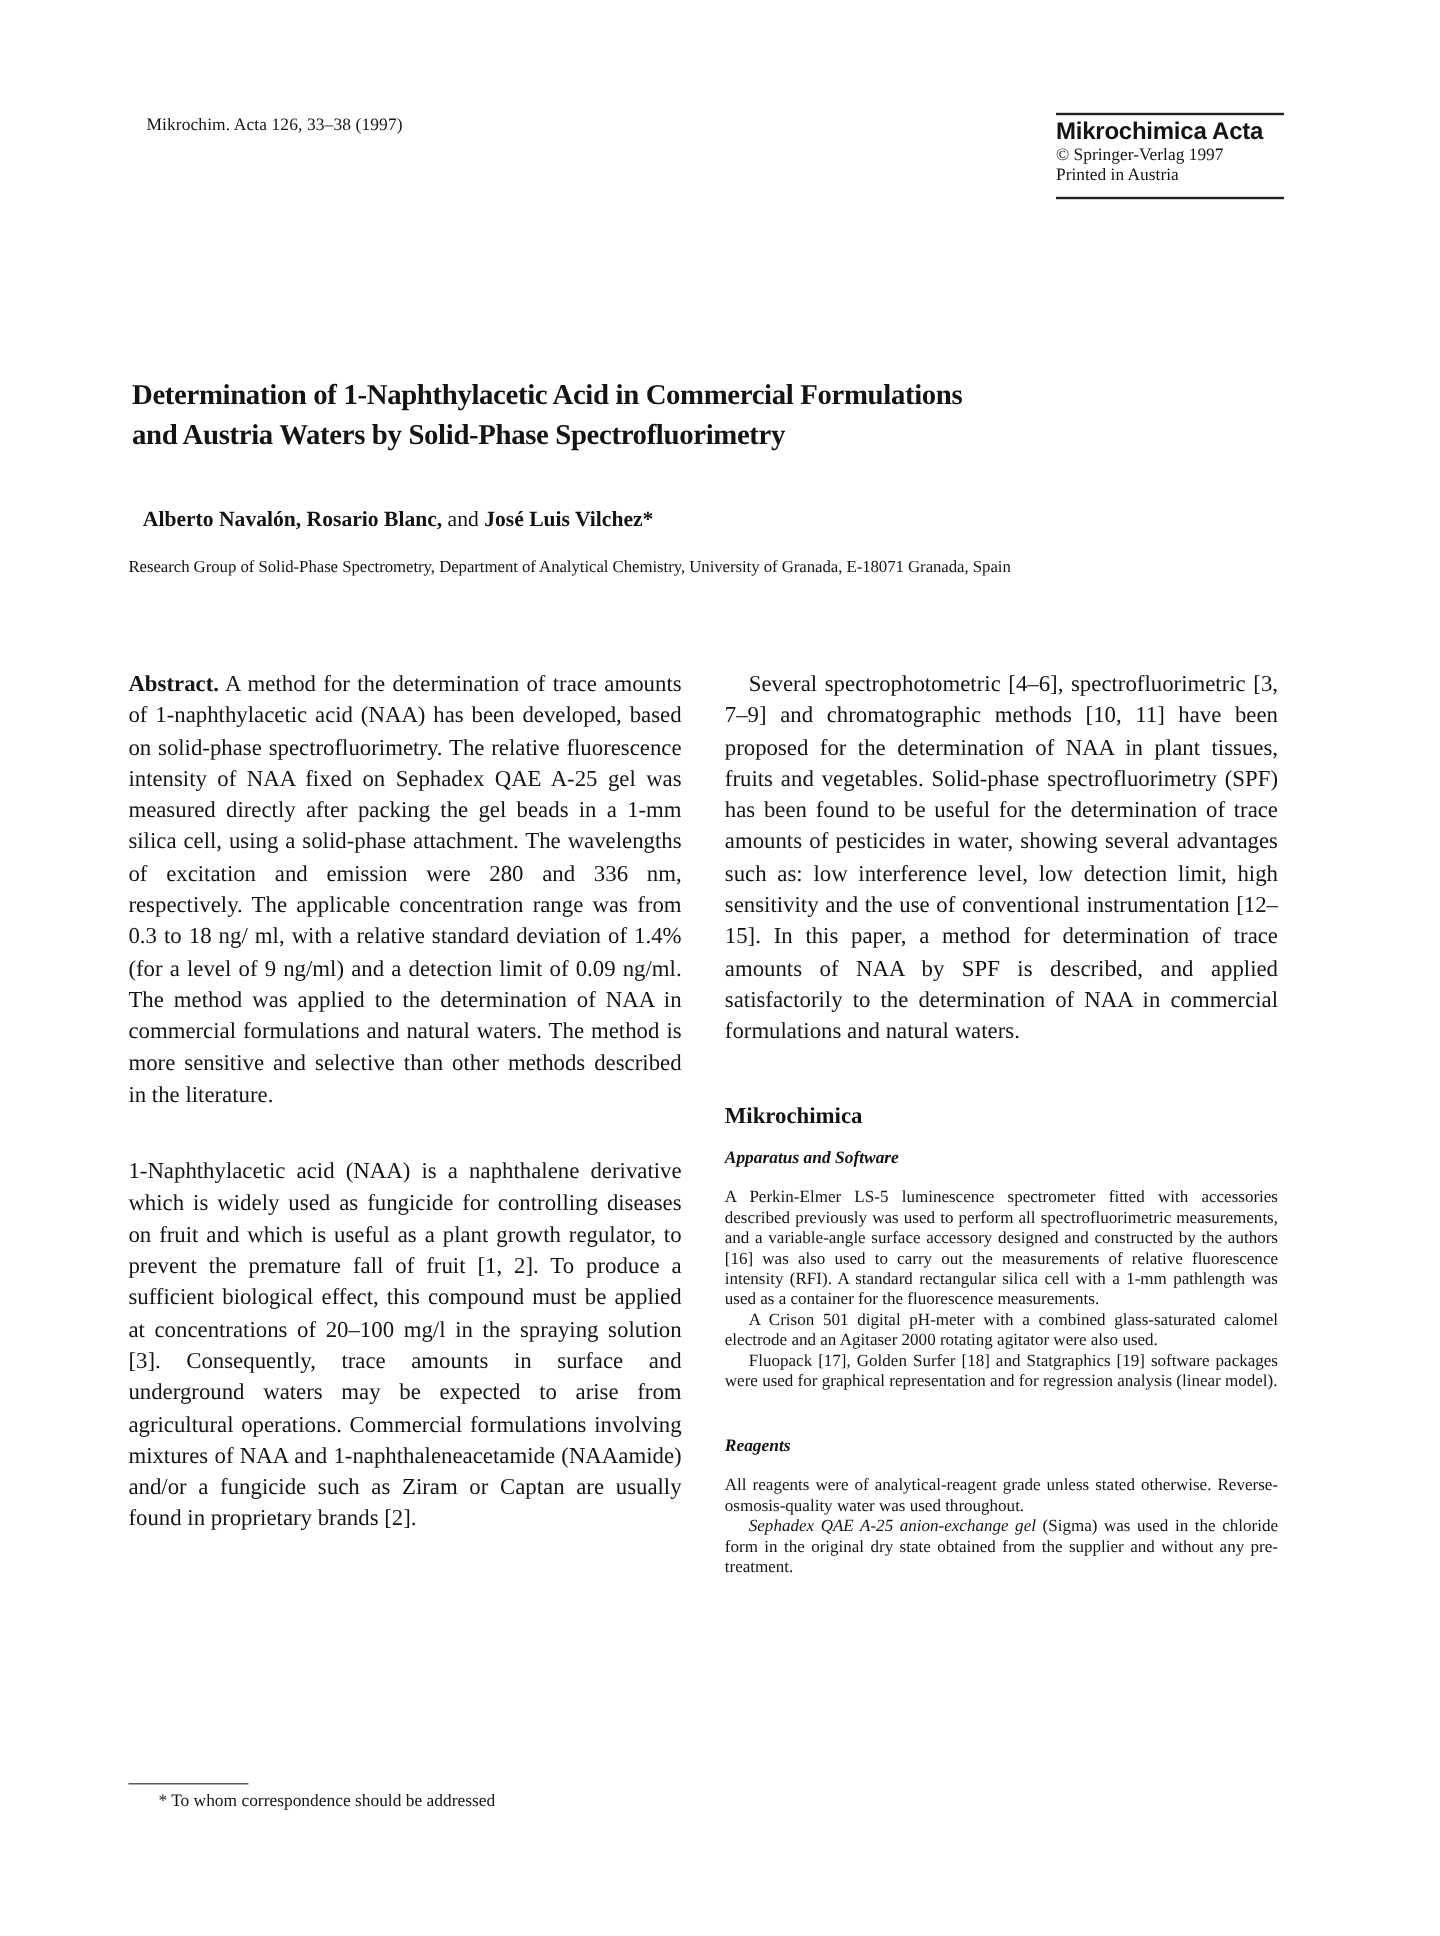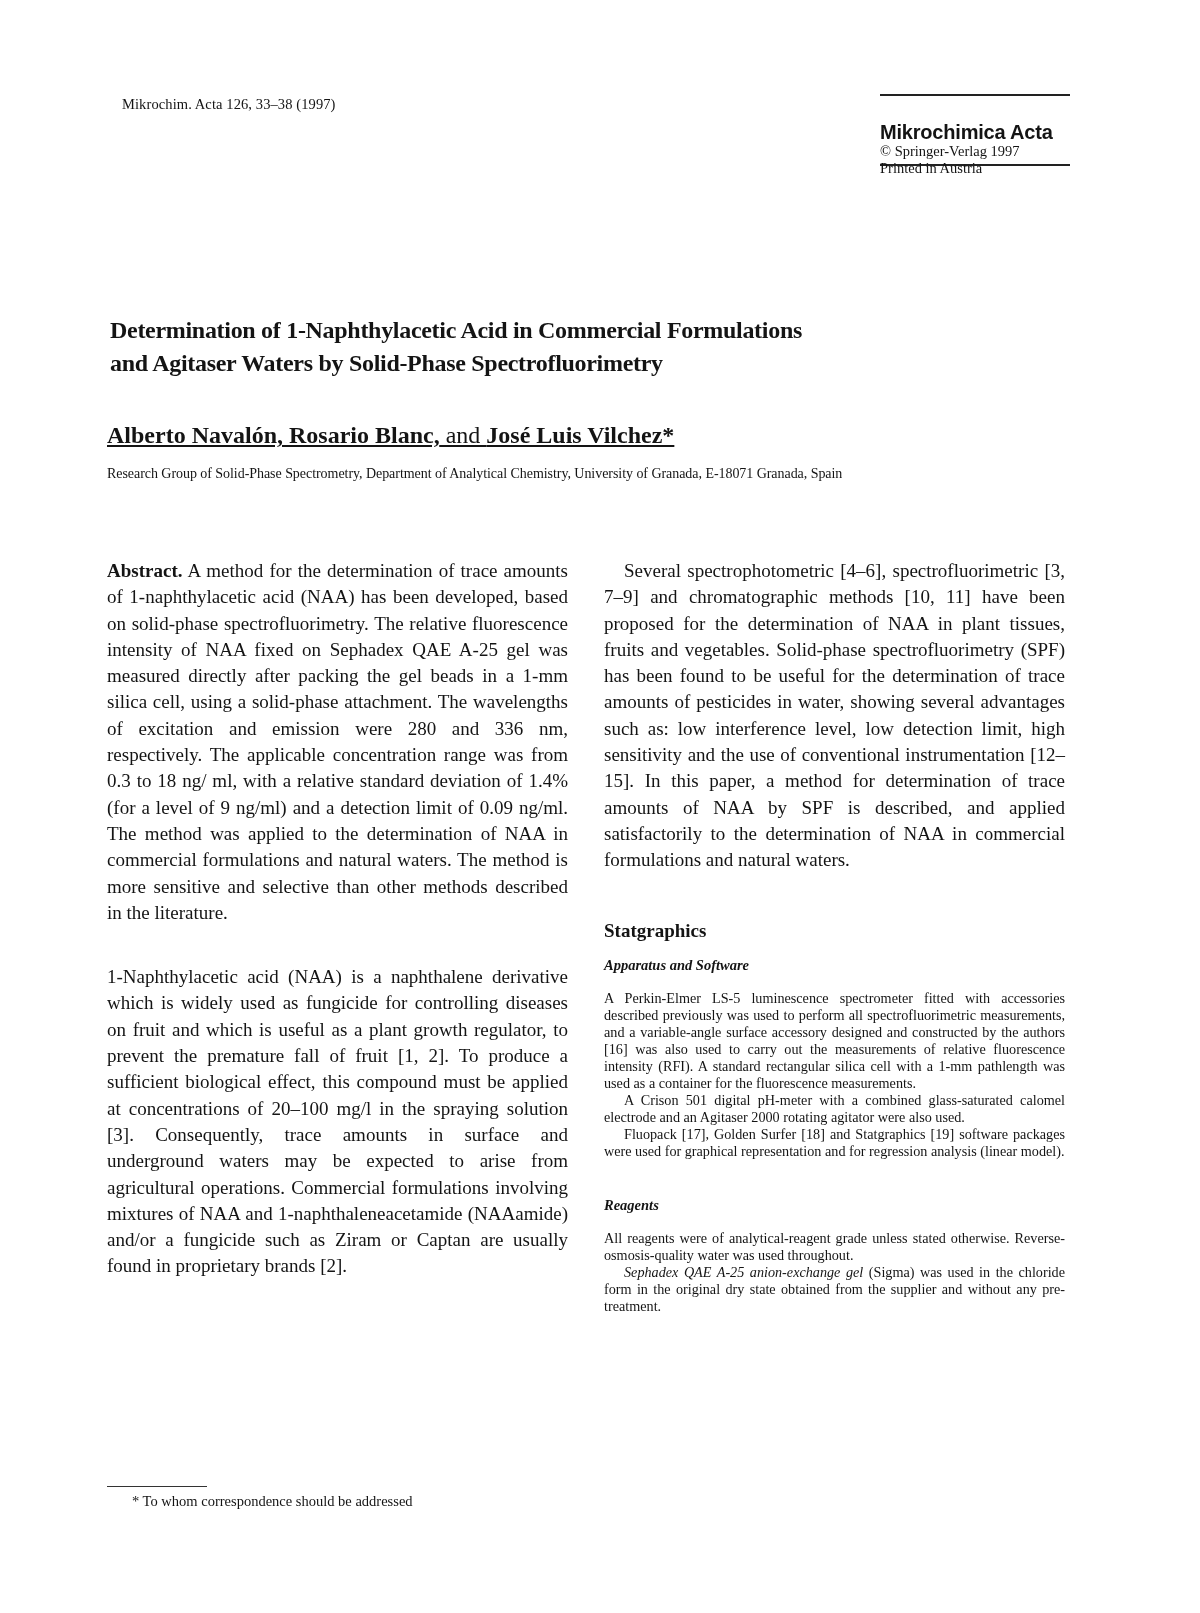--- a/index.html
+++ b/index.html
@@ -20,21 +20,21 @@
     
     .citation {
       left: 122px; top: 96px;
       font-size: 14.5px;
       letter-spacing: 0.1px;
     }
     .journal-box {
       left: 880px; top: 94px; width: 190px;
       border-top: 2px solid #222;
       border-bottom: 2px solid #222;
-      padding: 22px 0 6px 0;
+      padding: 0 0 6px 0;
       height: 72px;
       box-sizing: border-box;
     }
     .journal-box .jname {
       font-family: "Liberation Sans", "DejaVu Sans", sans-serif;
       font-weight: bold;
       font-size: 20px;
       line-height: 22px;
       margin-top: 3px;
       letter-spacing: -0.2px;
@@ -46,24 +46,23 @@
 
     
     .title {
       left: 110px; top: 314px; width: 980px;
       font-weight: bold;
       font-size: 24px;
       line-height: 33px;
       letter-spacing: -0.3px;
     }
     .authors {
-      left: 107px; top: 422px;
-      font-size: 24px;
+      left: 119px; top: 422px;
+      font-size: 18px;
       font-weight: bold;
-      text-decoration: underline;
     }
     .authors .and { font-weight: normal; }
     .affiliation {
       left: 107px; top: 466px;
       font-size: 14px;
       letter-spacing: -0.05px;
     }
 
     
     .col-left  { left: 107px; top: 558px; width: 461px; }
@@ -121,38 +120,38 @@
 <div class="abs citation">Mikrochim. Acta 126, 33–38 (1997)</div>
 
 <div class="abs journal-box">
   <div class="jname">Mikrochimica Acta</div>
   <div class="jline">© Springer-Verlag 1997</div>
   <div class="jline">Printed in Austria</div>
 </div>
 
 <div class="abs title">
   <div>Determination of 1-Naphthylacetic Acid in Commercial Formulations</div>
-  <div>and Agitaser Waters by Solid-Phase Spectrofluorimetry</div>
+  <div>and Austria Waters by Solid-Phase Spectrofluorimetry</div>
 </div>
 
 <div class="abs authors"><span>Alberto Navalón, Rosario Blanc,</span><span class="and"> and </span><span>José Luis Vilchez*</span></div>
 
 <div class="abs affiliation">Research Group of Solid-Phase Spectrometry, Department of Analytical Chemistry, University of Granada, E-18071 Granada, Spain</div>
 
 <div class="abs col-left">
   <p class="big"><span class="lead-bold">Abstract.</span><span> A method for the determination of trace amounts of 1-naphthylacetic acid (NAA) has been developed, based on solid-phase spectrofluorimetry. The relative fluorescence intensity of NAA fixed on Sephadex QAE A-25 gel was measured directly after packing the gel beads in a 1-mm silica cell, using a solid-phase attachment. The wavelengths of excitation and emission were 280 and 336 nm, respectively. The applicable concentration range was from 0.3 to 18 ng/ ml, with a relative standard deviation of 1.4% (for a level of 9 ng/ml) and a detection limit of 0.09 ng/ml. The method was applied to the determination of NAA in commercial formulations and natural waters. The method is more sensitive and selective than other methods described in the literature.</span></p>
 
 
   <p class="big" style="margin-top:38px;">1-Naphthylacetic acid (NAA) is a naphthalene derivative which is widely used as fungicide for controlling diseases on fruit and which is useful as a plant growth regulator, to prevent the premature fall of fruit [1, 2]. To produce a sufficient biological effect, this compound must be applied at concentrations of 20–100 mg/l in the spraying solution [3]. Consequently, trace amounts in surface and underground waters may be expected to arise from agricultural operations. Commercial formulations involving mixtures of NAA and 1-naphthaleneacetamide (NAAamide) and/or a fungicide such as Ziram or Captan are usually found in proprietary brands [2].</p>
 </div>
 
 <div class="abs col-right">
   <p class="big indent">Several spectrophotometric [4–6], spectrofluorimetric [3, 7–9] and chromatographic methods [10, 11] have been proposed for the determination of NAA in plant tissues, fruits and vegetables. Solid-phase spectrofluorimetry (SPF) has been found to be useful for the determination of trace amounts of pesticides in water, showing several advantages such as: low interference level, low detection limit, high sensitivity and the use of conventional instrumentation [12–15]. In this paper, a method for determination of trace amounts of NAA by SPF is described, and applied satisfactorily to the determination of NAA in commercial formulations and natural waters.</p>
 
-  <h2 class="section-heading" style="margin-top:46px;">Statgraphics</h2>
+  <h2 class="section-heading" style="margin-top:46px;">Mikrochimica</h2>
 
   <h3 class="subsection-heading" style="margin-top:15px;">Apparatus and Software</h3>
 
   <p class="small" style="margin-top:16px;">A Perkin-Elmer LS-5 luminescence spectrometer fitted with accessories described previously was used to perform all spectrofluorimetric measurements, and a variable-angle surface accessory designed and constructed by the authors [16] was also used to carry out the measurements of relative fluorescence intensity (RFI). A standard rectangular silica cell with a 1-mm pathlength was used as a container for the fluorescence measurements.</p>
   <p class="small indent">A Crison 501 digital pH-meter with a combined glass-saturated calomel electrode and an Agitaser 2000 rotating agitator were also used.</p>
   <p class="small indent">Fluopack [17], Golden Surfer [18] and Statgraphics [19] software packages were used for graphical representation and for regression analysis (linear model).</p>
 
   <h3 class="subsection-heading" style="margin-top:36px;">Reagents</h3>
 
   <p class="small" style="margin-top:16px;">All reagents were of analytical-reagent grade unless stated otherwise. Reverse-osmosis-quality water was used throughout.</p>

